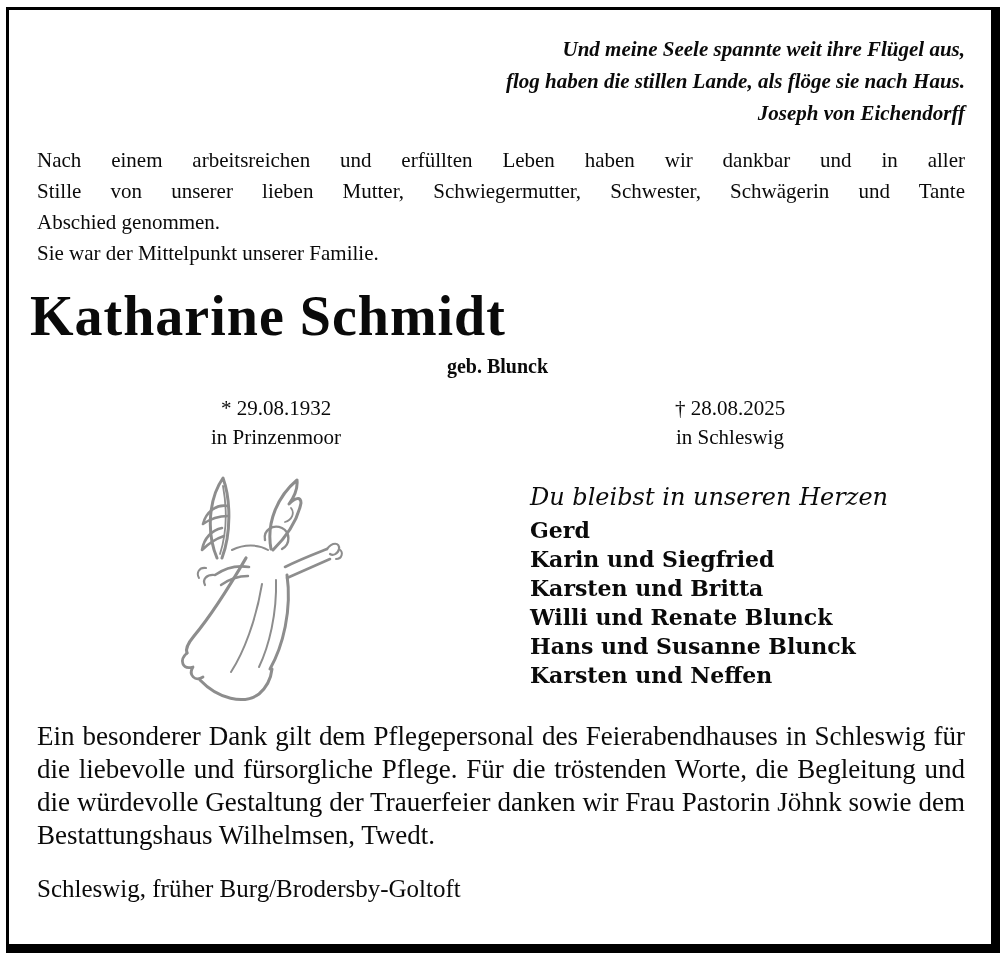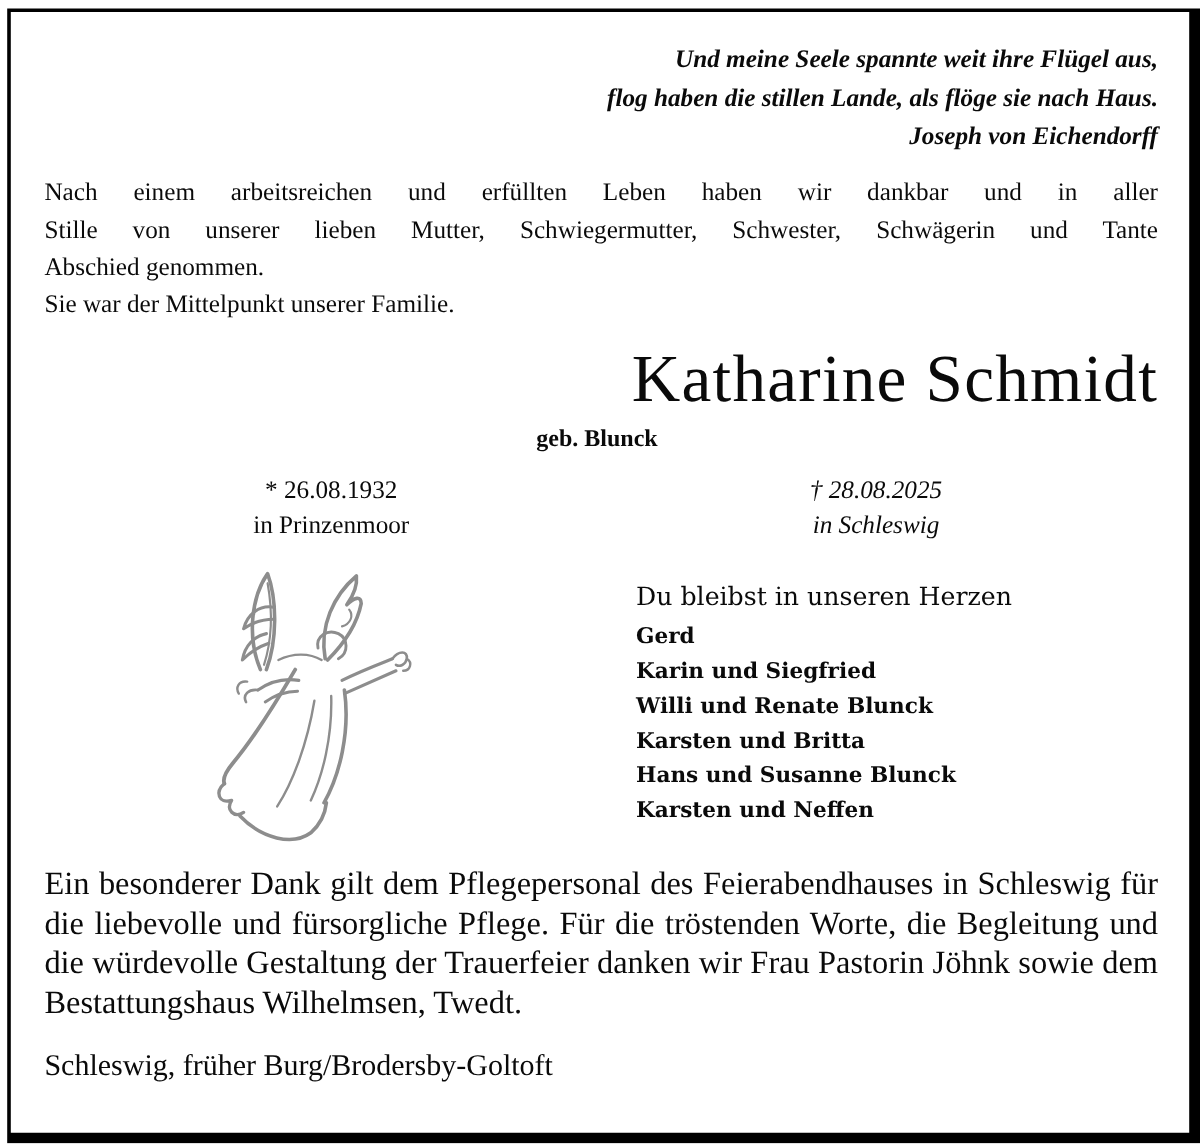--- a/index.html
+++ b/index.html
@@ -20,37 +20,37 @@
   .intro{
     position:absolute;top:145px;left:37px;width:928px;
     font-size:21px;line-height:31px;
   }
   .thanks{
     position:absolute;top:720px;left:37px;width:928px;
     font-size:27px;line-height:33px;
   }
   .just{text-align:justify;text-align-last:justify;}
   .name{
-    position:absolute;top:288px;left:30px;width:935px;text-align:right;
-    font-size:56px;line-height:56px;font-weight:normal;letter-spacing:1px;
+    position:absolute;top:288px;left:30px;width:935px;text-align:left;
+    font-size:56px;line-height:56px;font-weight:bold;letter-spacing:1px;
   }
   .maiden{
     position:absolute;top:351px;left:30px;width:935px;text-align:center;
     font-size:20px;line-height:30px;font-weight:bold;
   }
   .datecol{
     position:absolute;top:394px;width:240px;text-align:center;
     font-size:21px;line-height:29px;
   }
   .datecol.birth{left:156px;}
-  .datecol.death{left:610px;font-style:italic;}
+  .datecol.death{left:610px;}
   .condolence{position:absolute;left:530px;top:482px;font-family:"DejaVu Serif", serif;}
-  .condolence .heading{font-size:21px;line-height:30px;}
+  .condolence .heading{font-size:24px;line-height:30px;font-style:italic;}
   .condolence .mourners{margin-top:4px;}
-  .condolence .mourners div{font-size:18px;line-height:29px;font-weight:bold;}
+  .condolence .mourners div{font-size:22px;line-height:29px;font-weight:bold;}
   .closing{
     position:absolute;top:873px;left:37px;font-size:25px;line-height:31px;
   }
   .angel{position:absolute;left:170px;top:472px;width:180px;height:235px;}
 </style>
 </head>
 <body>
 
 <div class="page">
   <div class="frame"></div>
@@ -65,21 +65,21 @@
     <div class="just">Nach einem arbeitsreichen und erfüllten Leben haben wir dankbar und in aller</div>
     <div class="just">Stille von unserer lieben Mutter, Schwiegermutter, Schwester, Schwägerin und Tante</div>
     <div>Abschied genommen.</div>
     <div>Sie war der Mittelpunkt unserer Familie.</div>
   </div>
 
   <div class="name">Katharine Schmidt</div>
   <div class="maiden">geb. Blunck</div>
 
   <div class="datecol birth">
-    <div><span>*</span> <span>26.08.1932</span></div>
+    <div><span>*</span> <span>29.08.1932</span></div>
     <div>in Prinzenmoor</div>
   </div>
 
   <div class="datecol death">
     <div><span>†</span> <span>28.08.2025</span></div>
     <div>in Schleswig</div>
   </div>
 
   <svg class="angel" viewBox="0 0 180 235" xmlns="http://www.w3.org/2000/svg">
     <g fill="none" stroke="#8d8d8d" stroke-linecap="round" stroke-linejoin="round">
@@ -106,22 +106,22 @@
       <path stroke-width="2.2" d="M45,103 C37,102 32,107 35,113"></path>
       <path stroke-width="2" d="M36,96 C29,95 26,101 29,106"></path>
     </g>
   </svg>
 
   <div class="condolence">
     <div class="heading">Du bleibst in unseren Herzen</div>
     <div class="mourners">
       <div>Gerd</div>
       <div>Karin und Siegfried</div>
+      <div>Karsten und Britta</div>
       <div>Willi und Renate Blunck</div>
-      <div>Karsten und Britta</div>
       <div>Hans und Susanne Blunck</div>
       <div>Karsten und Neffen</div>
     </div>
   </div>
 
   <div class="thanks">
     <div class="just">Ein besonderer Dank gilt dem Pflegepersonal des Feierabendhauses in Schleswig für</div>
     <div class="just">die liebevolle und fürsorgliche Pflege. Für die tröstenden Worte, die Begleitung und</div>
     <div class="just">die würdevolle Gestaltung der Trauerfeier danken wir Frau Pastorin Jöhnk sowie dem</div>
     <div>Bestattungshaus Wilhelmsen, Twedt.</div>

